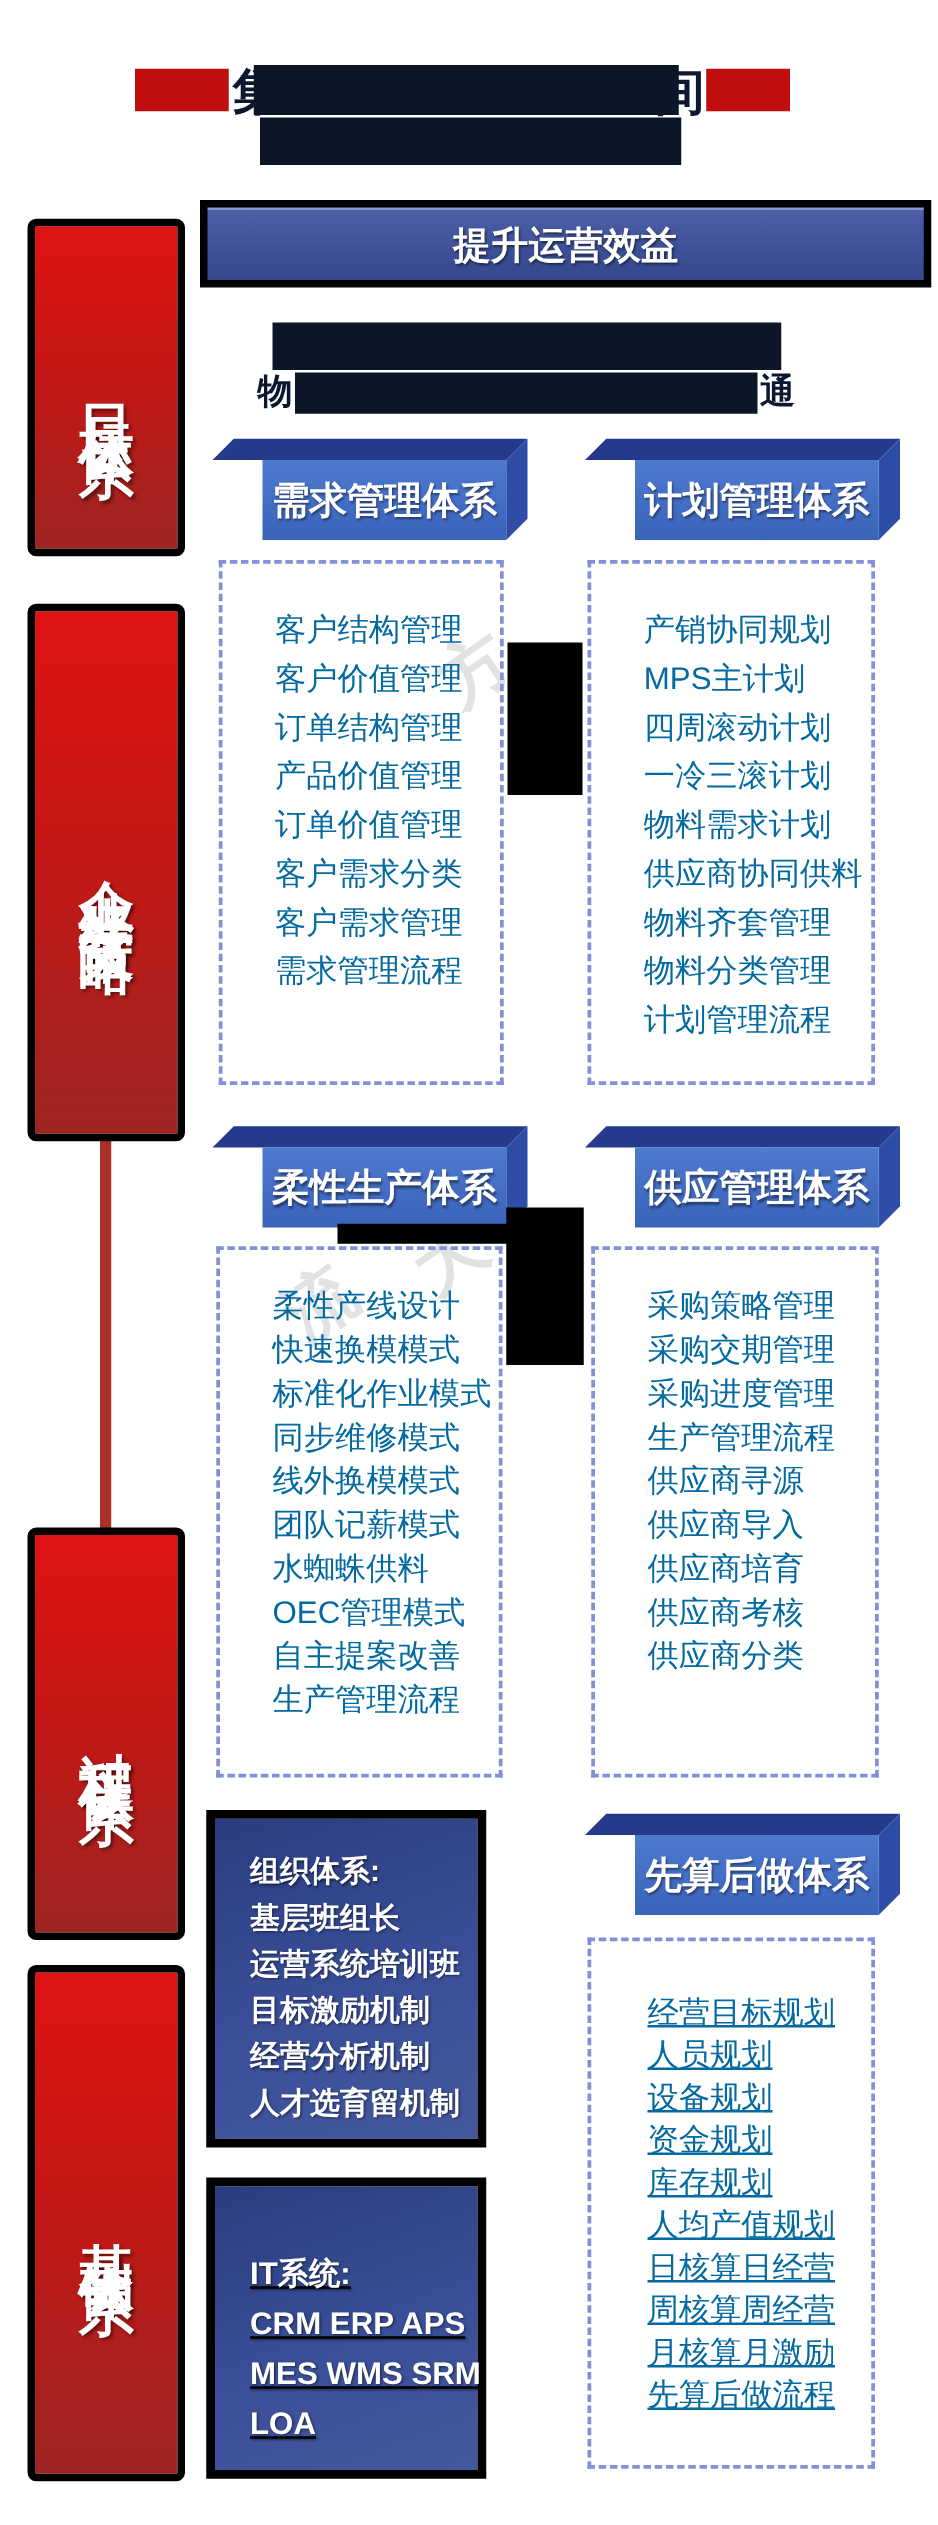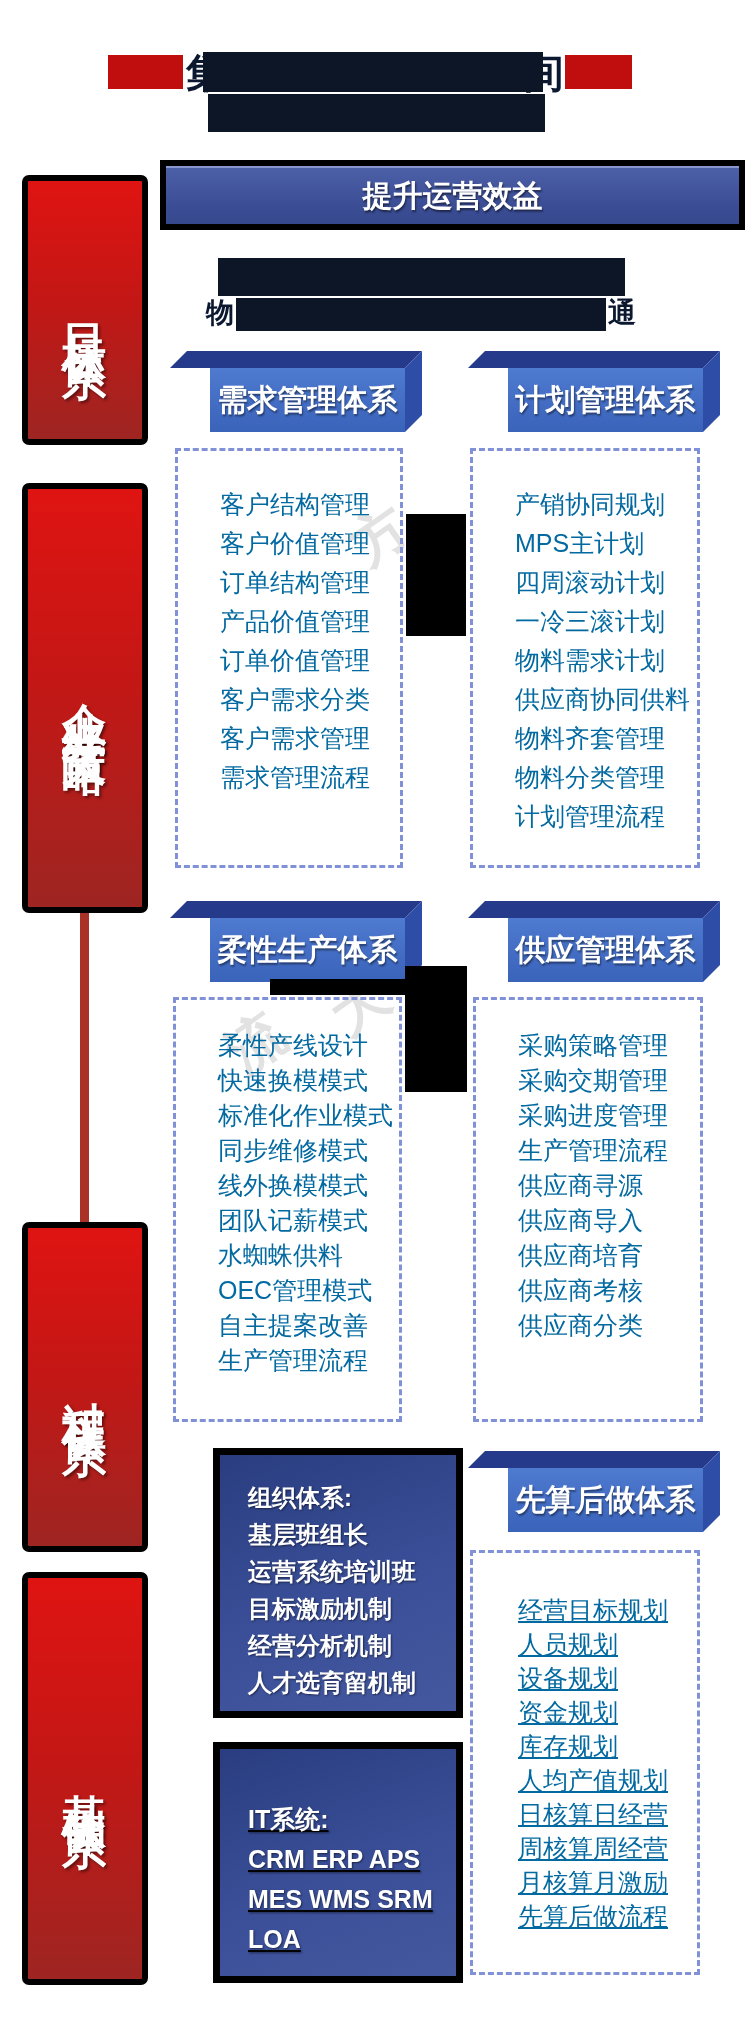--- a/index.html
+++ b/index.html
@@ -42,22 +42,22 @@
   .dbox{position:absolute;border:3px dashed #8191d8;background:transparent;box-sizing:border-box;z-index:5;}
   .dbox .li{color:#0369a1;white-space:nowrap;}
   .d-row1{padding:34px 0 0 42px;font-size:25px;}
   .d-row1 .li{line-height:39px;}
   .d-row2{padding:28px 0 0 42px;font-size:25px;}
   .d-row2 .li{line-height:35px;}
   .d-row3{padding:40px 0 0 45px;font-size:25px;}
   .d-row3 .li{line-height:34px;text-decoration:underline;}
 
   
-  .nbox{position:absolute;left:165px;width:250px;background:linear-gradient(160deg,#2a3d80 0%,#3a4f98 55%,#44589f 100%);
-        border:7px solid #000;box-sizing:border-box;z-index:5;margin-left:48px;}
+  .nbox{position:absolute;left:165px;width:224px;background:linear-gradient(160deg,#2a3d80 0%,#3a4f98 55%,#44589f 100%);
+        border:7px solid #000;box-sizing:border-box;z-index:5;}
   .nbox .li{color:#fff;font-weight:bold;white-space:nowrap;text-shadow:1px 1px 2px rgba(0,0,0,.5);}
   .n-org{padding:24px 0 0 28px;font-size:24px;}
   .n-org .li{line-height:37px;}
   .n-it{padding:50px 0 0 28px;font-size:25px;}
   .n-it .li{line-height:40px;}
 
   
   .blackout{position:absolute;background:#000;z-index:7;}
 
   

